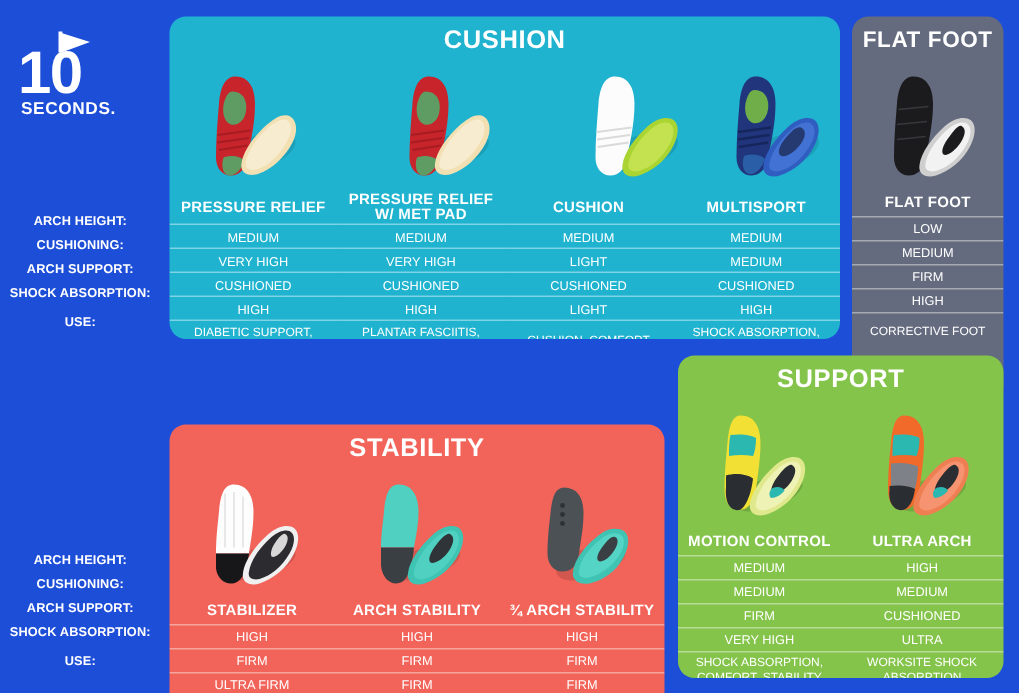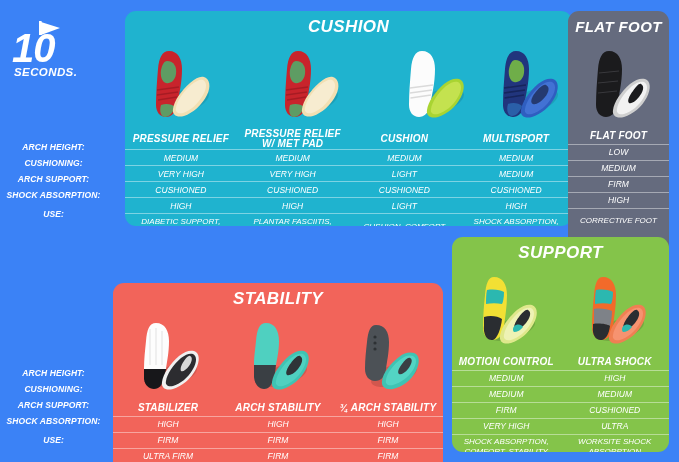--- a/index.html
+++ b/index.html
@@ -5,22 +5,21 @@
   * { box-sizing: border-box; margin: 0; padding: 0; }
   html, body {
     width: 679px; height: 462px;
     background: #242529;
     font-family: "Liberation Sans", sans-serif;
     overflow: hidden;
   }
   #root {
     position: relative;
     width: 679px; height: 462px;
-    background: #3b82f6;
-    font-style: italic;
+    background: #1d4ed8;
   }
 
   
   .logo {
     position: absolute;
     left: 10px; top: 18px;
     width: 68px; height: 62px;
   }
   .logo svg { display: block; }
 
@@ -117,21 +116,21 @@
   </div>
 
   <div class="labels" style="left:0; top:139px; width:112px;">
     <div>ARCH HEIGHT:</div>
     <div>CUSHIONING:</div>
     <div>ARCH SUPPORT:</div>
     <div>SHOCK ABSORPTION:</div>
     <div class="use-lbl">USE:</div>
   </div>
 
-  <div class="panel" style="left:125px; top:11px; width:447px; height:215px; background:#1fb3cf;">
+  <div class="panel" style="left:113px; top:11px; width:447px; height:215px; background:#1fb3cf;">
     <div class="panel-title">CUSHION</div>
 
     <div class="art" style="height:92px;">
 
       <div class="art-col" style="left:0; width:111px;">
         <svg width="80" height="80" viewBox="0 0 80 80">
           <ellipse cx="44" cy="58" rx="25" ry="11" fill="rgba(0,0,0,0.10)" transform="rotate(-18 44 58)"></ellipse>
           <path d="M28 8 C37 8 41 16 41 26 C41 40 38 52 36 62 C35 70 30 74 25 74 C19 74 15 69 15 62 C15 50 16 38 17 26 C18 15 21 8 28 8 Z" fill="#c8242c"></path>
           <path d="M26 18 C33 18 36 24 35 31 C34 38 29 41 25 40 C21 39 19 33 20 27 C21 22 23 18 26 18 Z" fill="#5e9c63"></path>
           <path d="M20 62 C25 60 31 61 34 64 C32 70 28 74 24 74 C20 74 18 68 20 62 Z" fill="#5e9c63"></path>
@@ -397,21 +396,21 @@
           <path d="M62 41 C66 43 64 49 60 54 C56 59 51 61 49 60 C47 58 49 53 53 48 C56 44 60 40 62 41 Z" fill="#2a2d31"></path>
           <path d="M50 56 C53 55 56 56 57 58 C55 61 51 63 48 63 C46 61 47 57 50 56 Z" fill="#2bb8b0"></path>
         </svg>
       </div>
     </div>
 
     <table class="tbl">
       <tbody>
           <tr class="hdr">
         <td>MOTION CONTROL</td>
-        <td>ULTRA SHOCK</td>
+        <td>ULTRA ARCH</td>
       </tr>
       <tr class="body">
         <td>MEDIUM</td>
         <td>HIGH</td>
       </tr>
       <tr class="body">
         <td>MEDIUM</td>
         <td>MEDIUM</td>
       </tr>
       <tr class="body">

